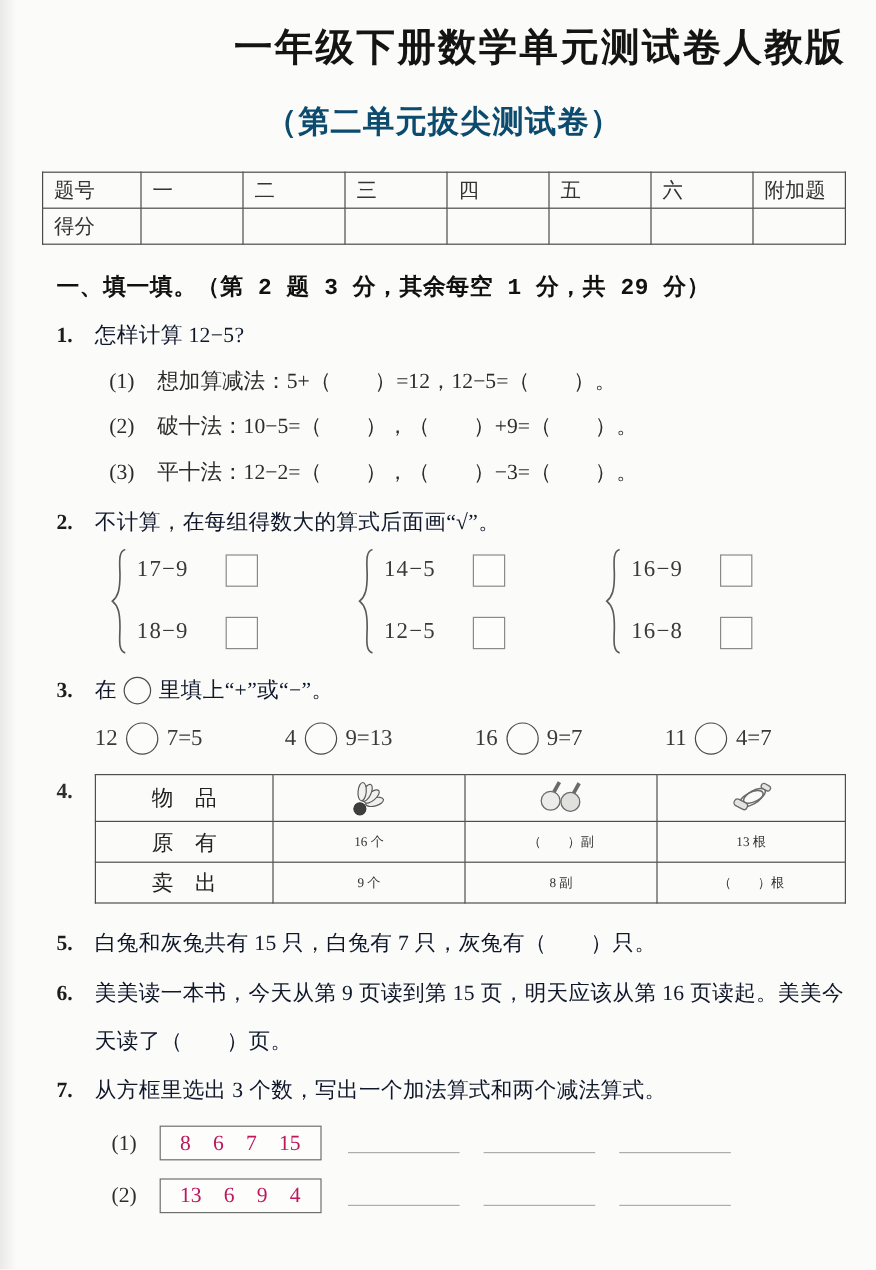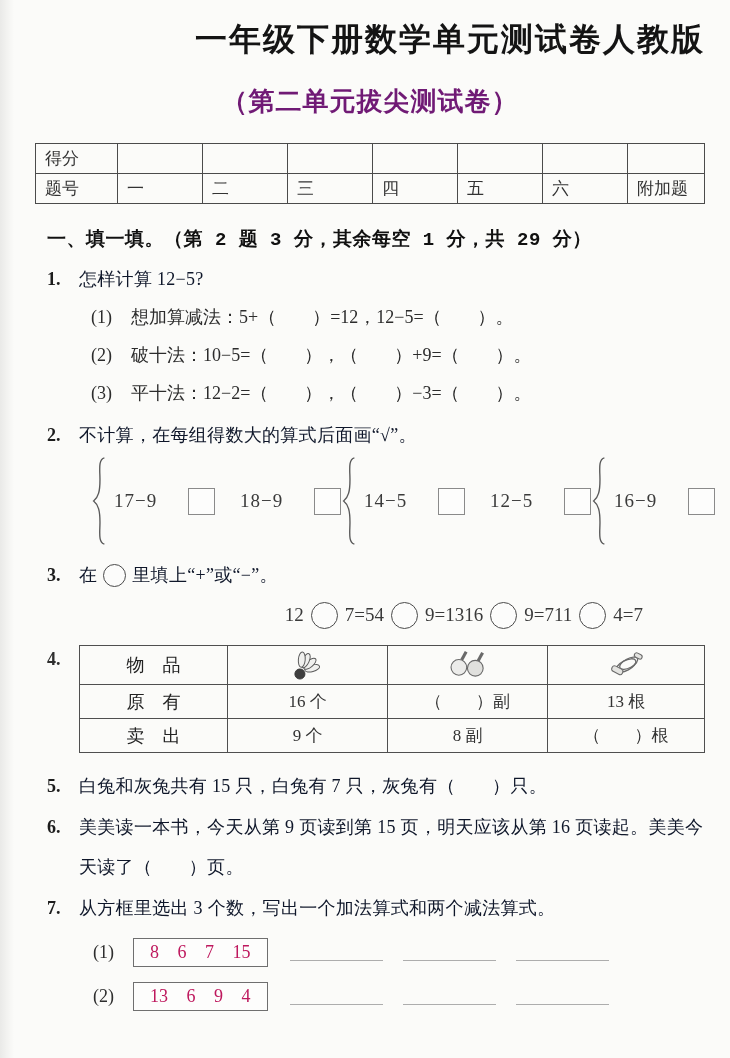--- a/index.html
+++ b/index.html
@@ -12,21 +12,21 @@
     position:relative; overflow:hidden;
   }
   body::before{ 
     content:""; position:absolute; left:0; top:0; bottom:0; width:14px;
     background:linear-gradient(to right, rgba(0,0,0,.07), rgba(0,0,0,0));
     pointer-events:none;
   }
   .page { padding:12px 25px 0 35px; }
 
   .title { text-align:right; font-size:32px; font-weight:bold; letter-spacing:2px; color:#141414; margin-top:6px; }
-  .subtitle { text-align:center; font-size:26px; font-weight:bold; letter-spacing:1px; color:#701a75; margin-top:22px; }
+  .subtitle { text-align:center; font-size:26px; font-weight:bold; letter-spacing:1px; color:#0c4a6e; margin-top:22px; }
 
   table.score { width:670px; border-collapse:collapse; margin-top:24px; table-layout:fixed; }
   table.score td { border:1.6px solid #4b4b4b; height:30px; font-size:17px; padding:0 0 0 9px; color:#333; }
 
   .section-heading {
     font-family:Liberation Mono, monospace;
     font-weight:bold; font-size:19px; color:#111;
     margin-top:22px; padding-left:12px; letter-spacing:.5px;
   }
 
@@ -34,35 +34,35 @@
   .qnum  { flex:0 0 32px; font-weight:bold; color:#1c1c1c; }
   .qtext { flex:1; color:#0f172a; letter-spacing:.3px; }
 
   .subline { padding-left:56px; margin-top:9px; font-size:18px; line-height:29px; color:#2c2c2c; display:flex; }
   .sublabel { flex:0 0 40px; }
 
   
   .groups { display:flex; justify-content:space-between; padding:6px 78px 0 56px; }
   .group { display:flex; align-items:center; }
   .brace { width:16px; height:90px; flex:0 0 16px; }
-  .gcol { display:flex; flex-direction:row; gap:25px; margin-left:7px; }
+  .gcol { display:flex; flex-direction:column; gap:25px; margin-left:7px; }
   .gexpr { display:flex; align-items:center; font-size:19px; color:#3a3a3a; }
   .gexpr .expr { width:60px; letter-spacing:1px; }
   .chk { display:inline-block; width:27px; height:27px; border:1.2px solid #8a8a8a; background:#fdfdfc; margin-left:14px; }
 
   
   .circ { display:inline-block; width:27px; height:27px; border:1.6px solid #4a4a4a; border-radius:50%; vertical-align:-8px; margin:0 7px; background:#fcfcfb; }
   .circ.small { width:23px; height:23px; vertical-align:-6px; margin:0 6px; }
-  .equations { display:flex; justify-content:flex-end; padding:12px 62px 0 44px; font-size:19px; color:#3a3a3a; align-items:center; }
+  .equations { display:flex; justify-content:space-between; padding:12px 62px 0 44px; font-size:19px; color:#3a3a3a; align-items:center; }
 
   
   .q4wrap { display:flex; margin-top:16px; }
   .q4num { flex:0 0 32px; padding-left:12px; font-weight:bold; font-size:18px; padding-top:4px; }
   table.items { border-collapse:collapse; width:628px; margin-left:12px;border-radius:30px; }
-  table.items td { border:1.4px solid #4f4f4f; height:34px; text-align:center; font-size:17px; color:#333; }
+  table.items td { border:1.4px solid #4f4f4f; height:34px; text-align:center; font-size:11px; color:#333; }
   table.items td.rowlabel { font-size:18px; color:#222; }
   table.items td .iconbox { display:inline-block; vertical-align:middle; }
 
   
   .q7item { display:flex; align-items:center; padding-left:58px; margin-top:15px; font-size:18px; }
   .q7label { flex:0 0 40px; }
   .numbox { display:inline-block; border:1.3px solid #6f6f6f; background:#fdfdfc; padding:3px 16px; min-width:118px; text-align:center; font-size:18px; word-spacing:14px; color:#be185d; }
   .blanks { display:flex; margin-left:22px; gap:20px; align-self:flex-end; margin-bottom:6px; }
   .blank { display:inline-block; width:93px; border-bottom:1.6px solid #adadad; height:12px; }
 </style>
@@ -80,38 +80,38 @@
         <col style="width:85px">
         <col style="width:85px">
         <col style="width:85px">
       <col style="width:85px">
         <col style="width:85px">
         <col style="width:85px">
         <col>
     </colgroup>
     <tbody>
         <tr>
-      <td>得分</td>
-      <td></td>
-      <td></td>
-      <td></td>
-      <td></td>
-      <td></td>
-      <td></td>
-      <td></td>
-    </tr>
-    <tr>
       <td>题号</td>
       <td>一</td>
       <td>二</td>
       <td>三</td>
       <td>四</td>
       <td>五</td>
       <td>六</td>
       <td>附加题</td>
+    </tr>
+    <tr>
+      <td>得分</td>
+      <td></td>
+      <td></td>
+      <td></td>
+      <td></td>
+      <td></td>
+      <td></td>
+      <td></td>
     </tr>
   </tbody>
     </table>
 
   <div class="section-heading">一、填一填。（第 2 题 3 分，其余每空 1 分，共 29 分）</div>
 
   <div class="qline">
     <span class="qnum">1.</span>
     <span class="qtext">怎样计算 12−5?</span>
   </div>

